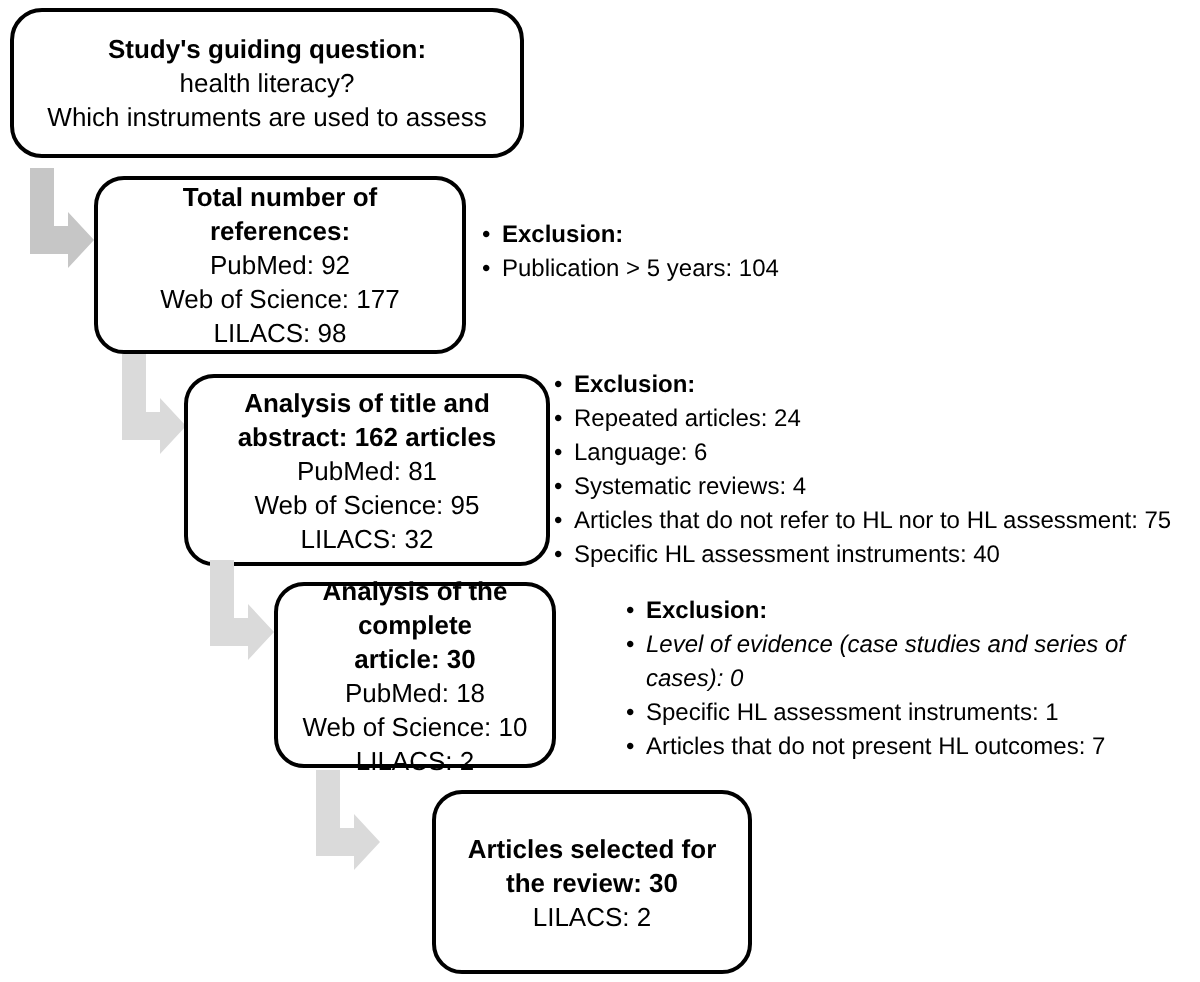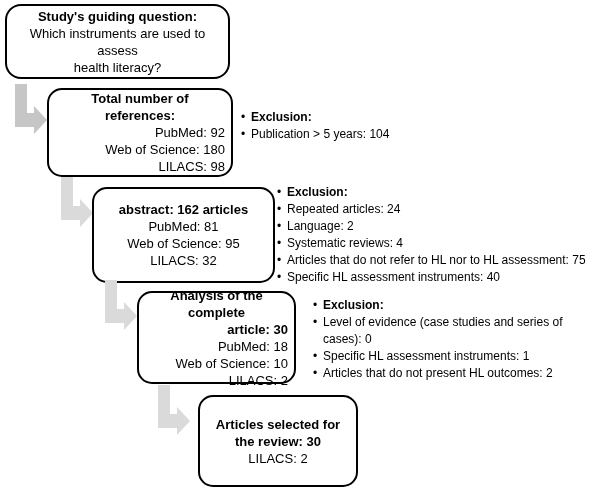--- a/index.html
+++ b/index.html
@@ -33,99 +33,100 @@
     font-size: 12px;
     line-height: 17px;
     white-space: nowrap;
   }
   .excl-row { display: flex; align-items: flex-start; }
   .excl .bullet {
     flex: none;
     width: 10px;
     text-align: left;
   }
-  .excl .txt.wrap { white-space: normal; max-width: 250px; }
+  .excl .txt.wrap { white-space: normal; max-width: 250px; font-style: italic; }
   .arrow { position: absolute; }
 </style>
 </head>
 <body>
 
 <div class="canvas">
 
-  <div class="rbox" style="left:5px; top:4px; width:225px; height:75px; border-radius:16px;">
+  <div class="rbox" style="left:5px; top:4px; width:257px; height:75px; border-radius:16px;">
     <div class="bold">Study's guiding question:</div>
+    <div>health literacy?</div>
     <div>Which instruments are used to assess</div>
-    <div>health literacy?</div>
   </div>
 
   <svg class="arrow" style="left:15px; top:84px;" width="34" height="50" viewBox="0 0 34 50">
     <path d="M0 0 H12 V29 H19 V22 L32 36 L19 50 V43 H0 Z" fill="#c6c6c6"></path>
   </svg>
 
-  <div class="rbox" style="left:47px; top:88px; width:186px; height:89px;align-items:flex-end;">
+  <div class="rbox" style="left:47px; top:88px; width:186px; height:89px;">
     <div class="bold">Total number of references:</div>
     <div>PubMed: 92</div>
-    <div>Web of Science: 180</div>
+    <div>Web of Science: 177</div>
     <div>LILACS: 98</div>
   </div>
 
   <div class="excl" style="left:241px; top:109px;">
     <div class="excl-row">
       <span class="bullet">•</span>
       <span class="txt bold">Exclusion:</span>
     </div>
     <div class="excl-row">
       <span class="bullet">•</span>
       <span class="txt">Publication &gt; 5 years: 104</span>
     </div>
   </div>
 
   <svg class="arrow" style="left:61px; top:177px;" width="34" height="50" viewBox="0 0 34 50">
     <path d="M0 0 H12 V29 H19 V22 L32 36 L19 50 V43 H0 Z" fill="#dadada"></path>
   </svg>
 
   <div class="rbox" style="left:92px; top:187px; width:183px; height:96px;">
+    <div class="bold">Analysis of title and</div>
     <div class="bold">abstract: 162 articles</div>
     <div>PubMed: 81</div>
     <div>Web of Science: 95</div>
     <div>LILACS: 32</div>
   </div>
 
   <div class="excl" style="left:277px; top:184px;">
     <div class="excl-row">
       <span class="bullet">•</span>
       <span class="txt bold">Exclusion:</span>
     </div>
     <div class="excl-row">
       <span class="bullet">•</span>
       <span class="txt">Repeated articles: 24</span>
     </div>
     <div class="excl-row">
       <span class="bullet">•</span>
-      <span class="txt">Language: 2</span>
+      <span class="txt">Language: 6</span>
     </div>
     <div class="excl-row">
       <span class="bullet">•</span>
       <span class="txt">Systematic reviews: 4</span>
     </div>
     <div class="excl-row">
       <span class="bullet">•</span>
       <span class="txt">Articles that do not refer to HL nor to HL assessment: 75</span>
     </div>
     <div class="excl-row">
       <span class="bullet">•</span>
       <span class="txt">Specific HL assessment instruments: 40</span>
     </div>
   </div>
 
   <svg class="arrow" style="left:105px; top:280px;" width="34" height="50" viewBox="0 0 34 50">
     <path d="M0 0 H12 V29 H19 V22 L32 36 L19 50 V43 H0 Z" fill="#dadada"></path>
   </svg>
 
-  <div class="rbox" style="left:137px; top:291px; width:159px; height:93px;align-items:flex-end;">
+  <div class="rbox" style="left:137px; top:291px; width:141px; height:93px;">
     <div class="bold">Analysis of the complete</div>
     <div class="bold">article: 30</div>
     <div>PubMed: 18</div>
     <div>Web of Science: 10</div>
     <div>LILACS: 2</div>
   </div>
 
   <div class="excl" style="left:313px; top:297px;">
     <div class="excl-row">
       <span class="bullet">•</span>
@@ -134,27 +135,27 @@
     <div class="excl-row">
       <span class="bullet">•</span>
       <span class="txt wrap">Level of evidence (case studies and series of cases): 0</span>
     </div>
     <div class="excl-row">
       <span class="bullet">•</span>
       <span class="txt">Specific HL assessment instruments: 1</span>
     </div>
     <div class="excl-row">
       <span class="bullet">•</span>
-      <span class="txt">Articles that do not present HL outcomes: 2</span>
+      <span class="txt">Articles that do not present HL outcomes: 7</span>
     </div>
   </div>
 
   <svg class="arrow" style="left:158px; top:385px;" width="34" height="50" viewBox="0 0 34 50">
     <path d="M0 0 H12 V29 H19 V22 L32 36 L19 50 V43 H0 Z" fill="#dadada"></path>
   </svg>
 
-  <div class="rbox" style="left:198px; top:395px; width:160px; height:92px;">
+  <div class="rbox" style="left:216px; top:395px; width:160px; height:92px;">
     <div class="bold">Articles selected for</div>
     <div class="bold">the review: 30</div>
     <div>LILACS: 2</div>
   </div>
 
 </div>
 
 </body></html>

